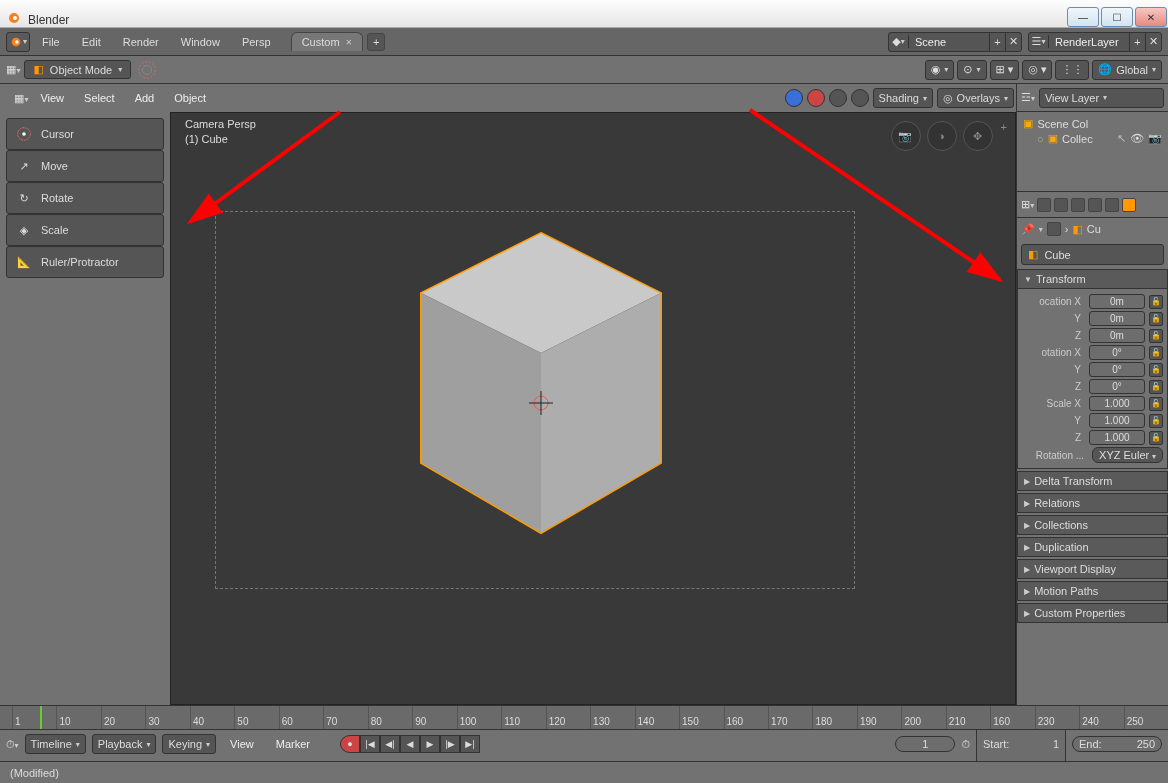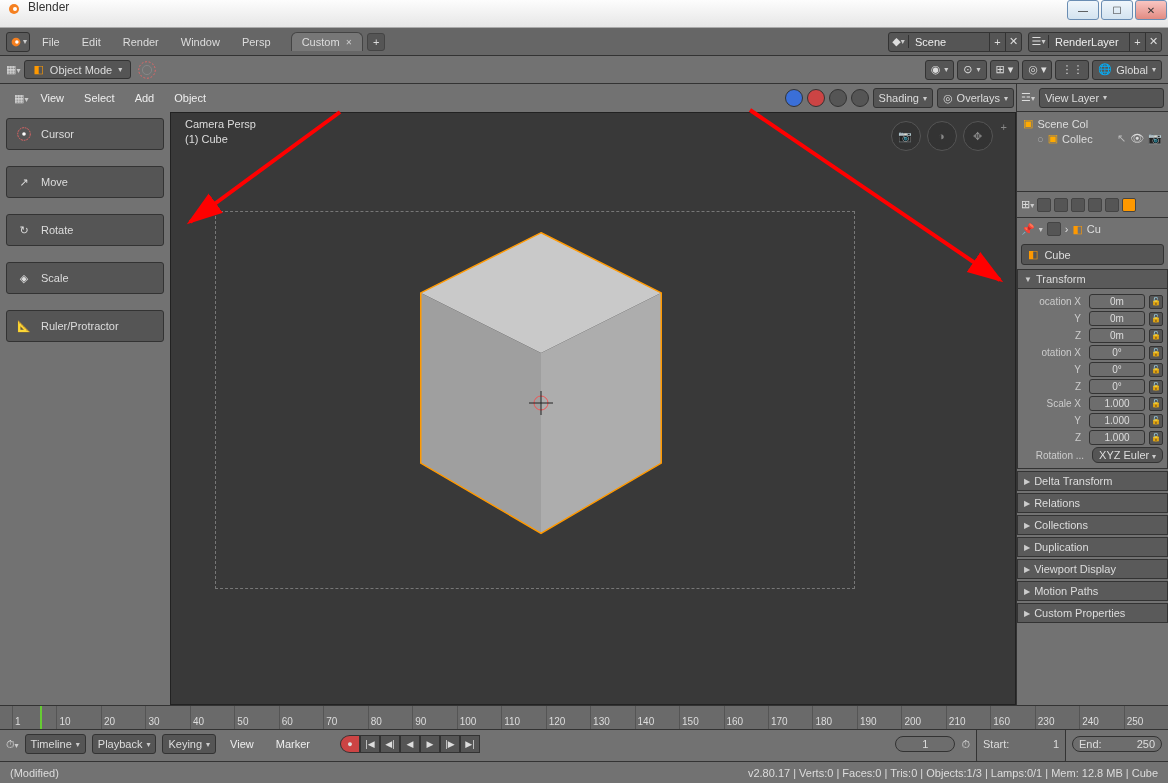--- a/index.html
+++ b/index.html
@@ -1,18 +1,18 @@
 <!DOCTYPE html>
 <html><head>
 <meta charset="utf-8">
 <style>
 *{box-sizing:border-box;margin:0;padding:0;font-family:Arial,Helvetica,sans-serif;font-size:11px;color:#ddd;user-select:none}
 body{background:#444;width:1168px;height:783px;overflow:hidden;position:relative}
 
-.os-title{height:28px;background:linear-gradient(#fdfdfd,#e6e6e6);display:flex;align-items:flex-start;border-bottom:1px solid #aaa}
+.os-title{height:28px;background:linear-gradient(#fdfdfd,#e6e6e6);display:flex;align-items:flex-end;border-bottom:1px solid #aaa}
 .os-title .icon{margin:0 6px}
 .os-title .title{color:#333;font-size:12px}
 .os-btns{margin-left:auto;display:flex}
 .os-btn{width:32px;height:20px;margin:0 1px;border:1px solid #6a8db3;background:linear-gradient(#f0f6fb,#d3e3f0);display:flex;align-items:center;justify-content:center;border-radius:3px;font-size:10px;color:#333}
 .os-btn.close{background:linear-gradient(#f9c6c2,#e28b82)}
 
 .menubar{height:28px;background:#666;display:flex;align-items:center;border-bottom:1px solid #333;gap:2px;padding:0 6px}
 .menubar .dropdown{width:24px;height:20px;background:#5a5a5a;border:1px solid #333;border-radius:3px;display:flex;align-items:center;justify-content:center}
 .menubar .menu-item{padding:4px 10px;color:#ddd;cursor:pointer}
 .tab-area{display:flex;align-items:center;margin-left:8px}
@@ -28,21 +28,21 @@
 .mode-sel{display:flex;align-items:center;background:#555;border:1px solid #333;border-radius:3px;padding:2px 8px;gap:6px}
 .widget-ico{width:24px;height:22px;border-radius:3px;display:flex;align-items:center;justify-content:center}
 .right-cluster{margin-left:auto;display:flex;gap:3px}
 .cluster{display:flex;align-items:center;background:#555;border:1px solid #333;border-radius:3px;padding:2px 5px;gap:4px;height:20px}
 
 .main{position:absolute;top:84px;left:0;right:0;bottom:78px;display:flex;background:#727272}
 .viewport-header{position:absolute;top:84px;left:10px;right:150px;height:28px;display:flex;align-items:center;gap:4px;padding:0 4px;z-index:2}
 .hdr-item{padding:4px 8px;color:#eee;cursor:pointer}
 .hdr-right{margin-left:auto;display:flex;gap:4px;align-items:center}
 .circle-btn{width:18px;height:18px;border-radius:50%;background:#555;border:1px solid #333}
-.tool-panel{width:170px;padding:6px;display:flex;flex-direction:column;gap:16px;margin-top:28px}
+.tool-panel{width:170px;padding:6px;display:flex;flex-direction:column;gap:0;margin-top:28px}
 .tool-btn{background:#555;border:1px solid #333;border-radius:3px;padding:6px 8px;display:flex;align-items:center;gap:8px;cursor:pointer}
 .tool-btn .ti{width:18px;height:18px;display:flex;align-items:center;justify-content:center}
 .viewport{flex:1;background:#393939;margin-top:28px;position:relative;border:1px solid #222}
 .vp-info{position:absolute;top:4px;left:14px;color:#ccc;line-height:1.4}
 .cam-frame{position:absolute;border:1px dashed #777;top:98px;left:44px;width:640px;height:378px}
 .gizmo-cluster{position:absolute;top:8px;right:8px;display:flex;gap:6px}
 .gizmo{width:30px;height:30px;border-radius:50%;background:#333;border:1px solid #555;display:flex;align-items:center;justify-content:center;color:#888}
 
 .cube-svg{position:absolute;top:60px;left:170px}
 
@@ -465,14 +465,13 @@
       </div>
     <div class="framefield" style="width:90px;display:flex;justify-content:space-between;padding:1px 6px">
         <span>End:</span>
         <span>250</span>
       </div>
   </div>
 </div>
 
 <div class="status">
   <span>(Modified)</span>
-  <span>v2.80.17 | Verts:0 | Faces:0 | Tris:0 | Objects:1/3 | Lamps:0/1 | Mem: 12.8 MB | Cube</span>
 </div>
 
 </body></html>

